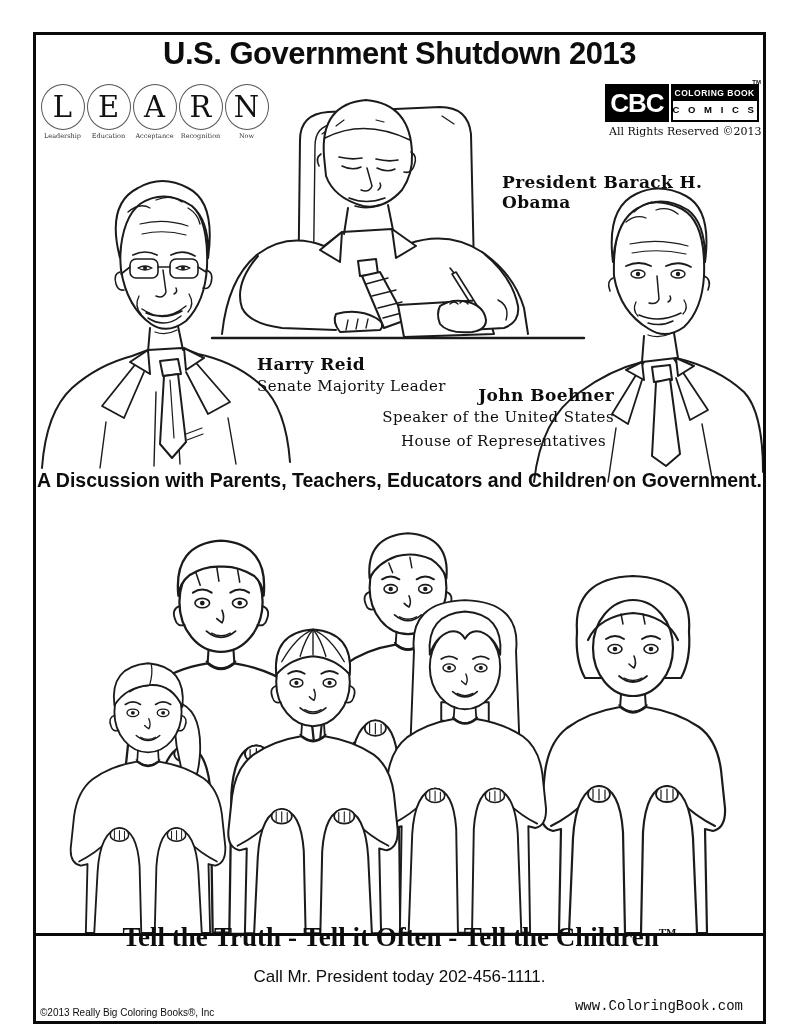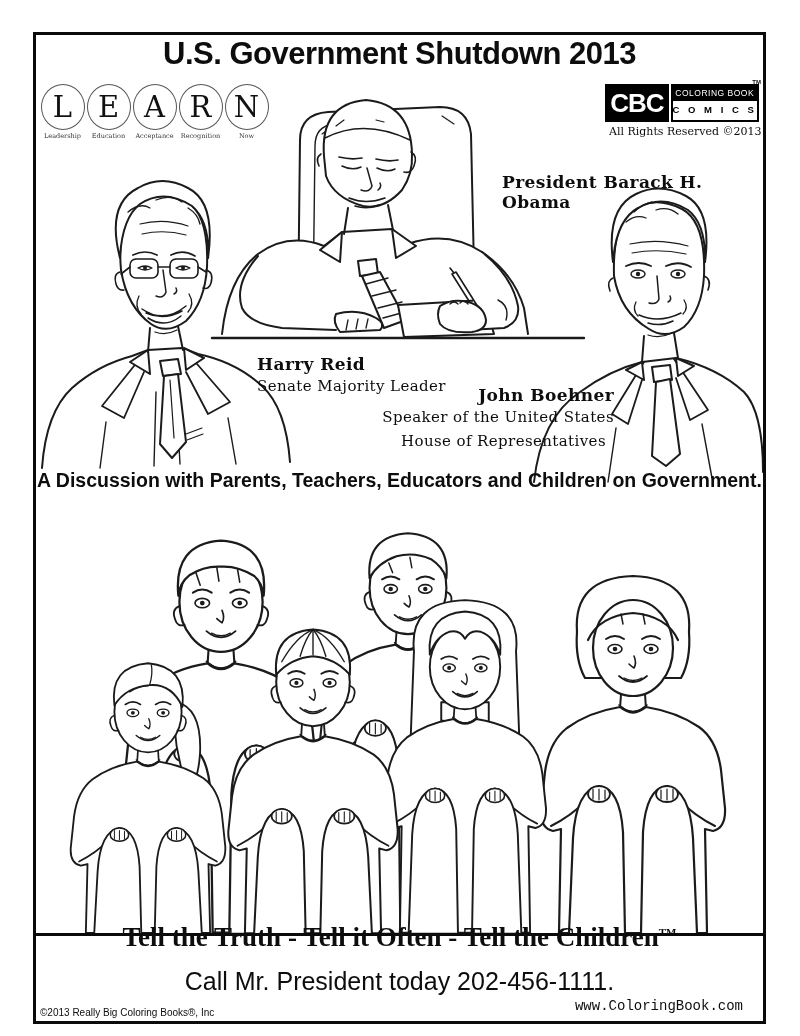--- a/index.html
+++ b/index.html
@@ -13,39 +13,39 @@
   .learn{left:4px;top:49px;display:flex;gap:1px;}
   .learn-cell{width:45px;text-align:center;}
   .learn-circle{width:42px;height:44px;border:1.5px solid #555;border-radius:50%;margin:0 auto;display:flex;align-items:center;justify-content:center;
     font-family:"DejaVu Serif","Liberation Serif",serif;font-size:29px;color:#111;background:#fff;}
   .learn-word{font-family:"DejaVu Serif","Liberation Serif",serif;font-size:6.5px;color:#333;margin-top:2px;white-space:nowrap;}
   
   .cbc{top:49px;right:2px;width:152px;text-align:center;}
   .cbc-row{position:relative;display:flex;justify-content:center;align-items:stretch;margin-right:6px;}
   .cbc-abbr{background:#000;color:#fff;font-weight:bold;font-size:26px;line-height:34px;padding:0 3px;letter-spacing:-1px;border:2px solid #000;}
   .cbc-right{border:2px solid #000;margin-left:2px;width:88px;background:#fff;}
-  .cbc-top{background:#000;color:#fff;font-size:8.5px;font-weight:normal;letter-spacing:0.5px;line-height:15px;white-space:nowrap;}
+  .cbc-top{background:#000;color:#fff;font-size:8.5px;font-weight:bold;letter-spacing:0.5px;line-height:15px;white-space:nowrap;}
   .cbc-bottom{color:#000;font-size:9.5px;font-weight:bold;letter-spacing:3px;line-height:17px;white-space:nowrap;}
   .cbc-tm{position:absolute;right:-6px;top:-5px;font-size:6px;font-weight:bold;}
   .cbc-rights{font-family:"DejaVu Serif","Liberation Serif",serif;font-size:11px;margin-top:3px;white-space:nowrap;}
   
   .ser{font-family:"DejaVu Serif","Liberation Serif",serif;letter-spacing:0.4px;}
   .lbl-obama{left:446px;top:137px;font-size:17px;font-weight:bold;margin-left:20px;}
   .lbl-reid{left:221px;top:319px;}
   .lbl-boehner{right:149px;top:350px;text-align:right;}
   .name{font-size:17px;font-weight:bold;line-height:20px;}
   .role{font-size:15px;line-height:24px;}
   
   .disc1{top:434px;font-size:19.5px;font-weight:bold;}
   .disc2{top:459px;font-size:25px;font-weight:bold;letter-spacing:0.2px;}
   
   .footline{top:898px;left:0;right:0;border-top:3px solid #0a0a0a;}
   .slogan{top:887px;font-family:"Liberation Serif",serif;font-size:27px;font-weight:bold;}
   .slogan sup{font-size:11px;}
-  .call{top:932px;font-size:25px;}
+  .call{top:932px;font-size:17px;}
   .copyright{left:4px;bottom:3px;font-size:10px;}
   .website{right:20px;bottom:7px;font-size:14px;font-family:Liberation Mono, monospace;}
   svg{position:absolute;display:block;}
   .ink{stroke:#1b1b1b;fill:none;stroke-width:2;stroke-linecap:round;stroke-linejoin:round;}
 </style>
 </head>
 <body>
 
 <div class="page">
 

